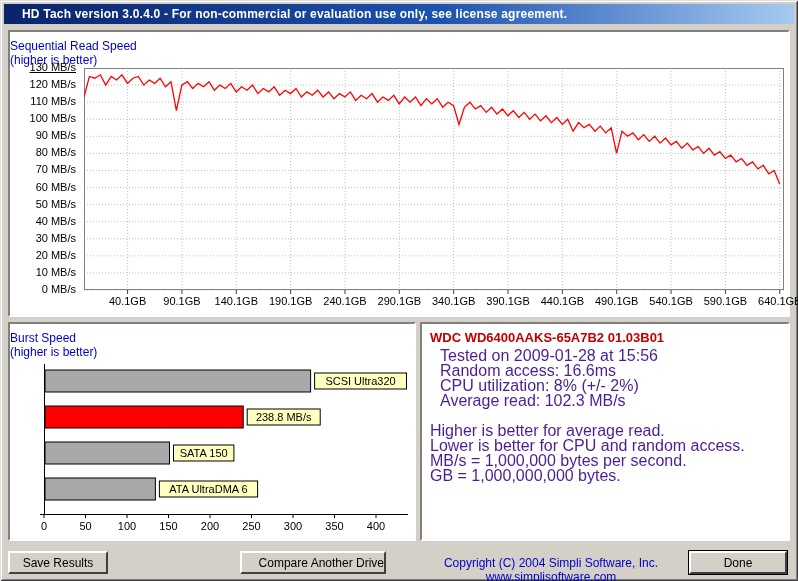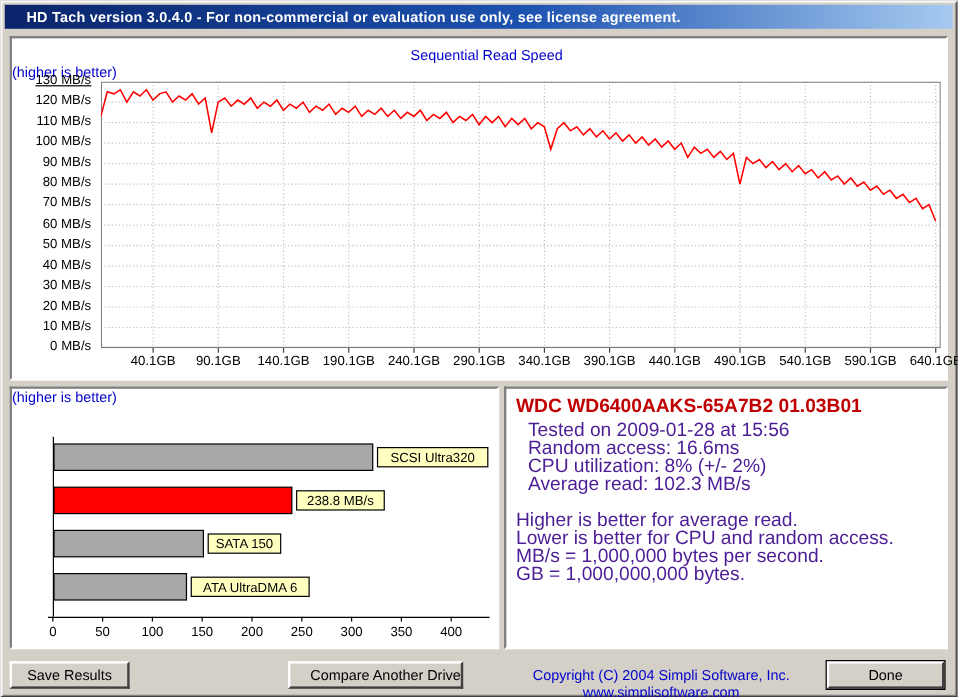--- a/index.html
+++ b/index.html
@@ -8,31 +8,31 @@
   .window{position:relative;width:798px;height:581px;background:#d4d0c8;
     box-shadow:inset 1px 1px 0 #dfdfdf,inset -1px -1px 0 #404040,inset 2px 2px 0 #ffffff,inset -2px -2px 0 #808080;}
   .titlebar{position:absolute;left:4px;top:4px;right:4px;height:20px;
     background:linear-gradient(90deg,#0a246a 0%,#1c52b0 55%,#a6caf0 100%);
     color:#ffffff;font-weight:bold;font-size:12px;line-height:20px;padding-left:18px;letter-spacing:.2px;
     white-space:nowrap;overflow:hidden;}
   .panel{position:absolute;background:#ffffff;border:2px solid;border-color:#808080 #ffffff #ffffff #808080;}
   .top-panel{left:8px;top:30px;width:782px;height:287px;}
   .burst-panel{left:8px;top:322px;width:408px;height:219px;}
   .info-panel{left:420px;top:322px;width:370px;height:219px;padding:6px 8px;}
-  .chart-title{text-align:center;color:#0000cc;font-size:12px;margin-top:7px;padding-left:13px;}
+  .chart-title{text-align:left;color:#0000cc;font-size:12px;margin-top:7px;}
   .chart-subtitle{text-align:left;color:#0000cc;font-size:12px;}
   #seq-svg{position:absolute;left:74px;top:36px;}
   #seq-ylabels{position:absolute;left:2px;top:36px;width:66px;height:230px;}
   .ylab{position:absolute;left:0;width:64px;text-align:right;font-size:11px;color:#000;}
   #seq-xlabels{position:absolute;left:74px;top:263px;width:700px;height:14px;}
   .xlab{position:absolute;transform:translateX(-50%);font-size:11px;color:#000;white-space:nowrap;}
   #burst-svg{position:absolute;left:4px;top:38px;}
   .axis-num{font-size:11px;font-family:"Liberation Sans","DejaVu Sans",sans-serif;fill:#000;}
   .bar-label{font-size:11px;font-family:"Liberation Sans","DejaVu Sans",sans-serif;fill:#000;}
-  .drive-title{color:#c00000;font-weight:bold;font-size:16px;margin-bottom:3px;}
+  .drive-title{color:#c00000;font-weight:bold;font-size:13px;margin-bottom:3px;}
   .info-line{font-size:16px;line-height:15px;color:#4c1d95;}
   .indent{padding-left:10px;}
   .spacer{height:15px;}
   .btn{position:absolute;top:551px;height:23px;background:#d4d0c8;border:2px solid;
     border-color:#ffffff #404040 #404040 #ffffff;
     font-family:"Liberation Sans","DejaVu Sans",sans-serif;font-size:12px;color:#000;cursor:pointer;}
   button[data-name="save-results-button"]{left:8px;width:100px;}
   button[data-name="upload-results-button"]{left:122px;width:104px;}
   button[data-name="compare-drive-button"]{left:240px;width:146px;text-align:right;}
   button[data-name="done-button"]{left:689px;width:98px;outline:1px solid #000;}
@@ -121,20 +121,21 @@
         <div class="xlab" data-name="seq-x-tick-label" style="left: 424.022px;">390.1GB</div>
         <div class="xlab" data-name="seq-x-tick-label" style="left: 478.37px;">440.1GB</div>
         <div class="xlab" data-name="seq-x-tick-label" style="left: 532.717px;">490.1GB</div>
         <div class="xlab" data-name="seq-x-tick-label" style="left: 587.065px;">540.1GB</div>
         <div class="xlab" data-name="seq-x-tick-label" style="left: 641.413px;">590.1GB</div>
         <div class="xlab" data-name="seq-x-tick-label" style="left: 695.761px;">640.1GB</div>
       </div>
   </div>
 
   <div class="panel burst-panel" data-name="burst-speed-panel">
+    <div class="chart-title" data-name="burst-chart-title">Burst Speed</div>
     <div class="chart-subtitle" data-name="burst-chart-subtitle">(higher is better)</div>
     <svg id="burst-svg" width="400" height="176" data-name="burst-speed-chart">
         <line x1="30.5" y1="2" x2="30.5" y2="152" stroke="#000"></line>
         <line x1="26" y1="152.5" x2="394" y2="152.5" stroke="#000"></line>
         <line x1="30" y1="152" x2="30" y2="156" stroke="#000"></line>
         <text x="30" y="168" text-anchor="middle" class="axis-num">0</text>
         <line x1="71.5" y1="152" x2="71.5" y2="156" stroke="#000"></line>
         <text x="71.5" y="168" text-anchor="middle" class="axis-num">50</text>
         <line x1="113" y1="152" x2="113" y2="156" stroke="#000"></line>
         <text x="113" y="168" text-anchor="middle" class="axis-num">100</text>

